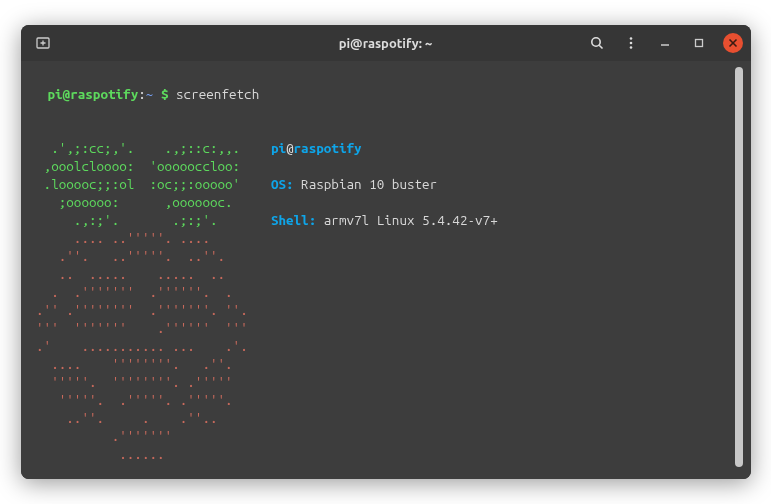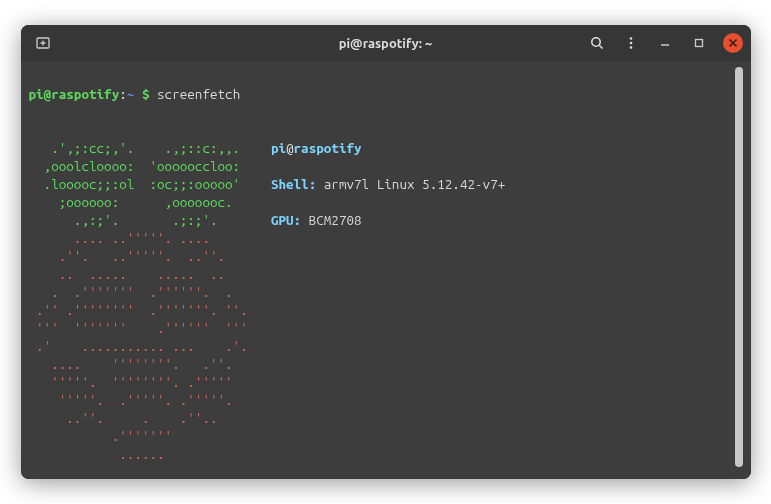--- a/index.html
+++ b/index.html
@@ -85,23 +85,23 @@
     overflow:hidden;
   }
   .scrollbar{
     width:8px;background:#c8c8c8;border-radius:4px;margin-left:4px;
     height:400px;align-self:flex-start;
   }
   .g { color:#5dd95d; font-weight:bold; }
   .gn { color:#5dd95d; }
   .w { color:#d8d8d8; }
   .b { color:#7aa6ff; }
-  .rb { color:#7dd3fc; font-weight:bold; }
+  .rb { color:#0ea5e9; font-weight:bold; }
   .dim-r { color:#c96a5c; }
-  .line{white-space:pre;}
+  .line{white-space:pre;margin-left:19px;}
   .content{
     display:flex;
   }
   .leftcol{white-space:pre;}
   .rightcol{white-space:pre;margin-left:8px;}
 </style>
 </head>
 <body>
 
 <div class="window">
@@ -167,22 +167,22 @@
 <span class="dim-r"> .'    ........... ...    .'.  </span>
 <span class="dim-r">   ....    ''''''''.   .''.    </span>
 <span class="dim-r">   '''''.  ''''''''. .'''''    </span>
 <span class="dim-r">    '''''.  .'''''. .'''''.    </span>
 <span class="dim-r">     ..''.     .    .''..      </span>
 <span class="dim-r">           .'''''''            </span>
 <span class="dim-r">            ......             </span>
 </div>
 <div class="rightcol">
 <div><span class="rb">pi</span><span class="w">@</span><span class="rb">raspotify</span></div>
-<div><span class="rb">Shell:</span><span class="w"> armv7l Linux 5.12.42-v7+</span></div>
-<div><span class="rb">GPU:</span><span class="w"> BCM2708</span></div>
+<div><span class="rb">OS:</span><span class="w"> Raspbian 10 buster</span></div>
+<div><span class="rb">Shell:</span><span class="w"> armv7l Linux 5.4.42-v7+</span></div>
 </div>
 </div>
 
     </div>
     <div class="scrollbar"></div>
   </div>
 
 </div>
 
 </body></html>

